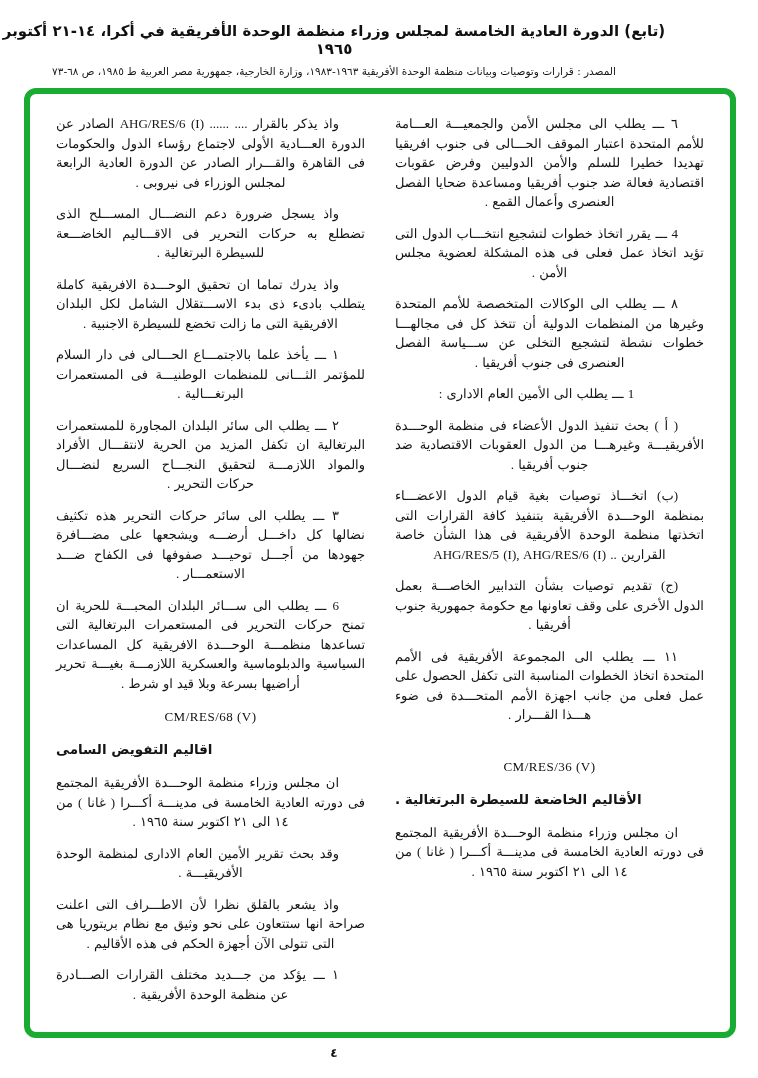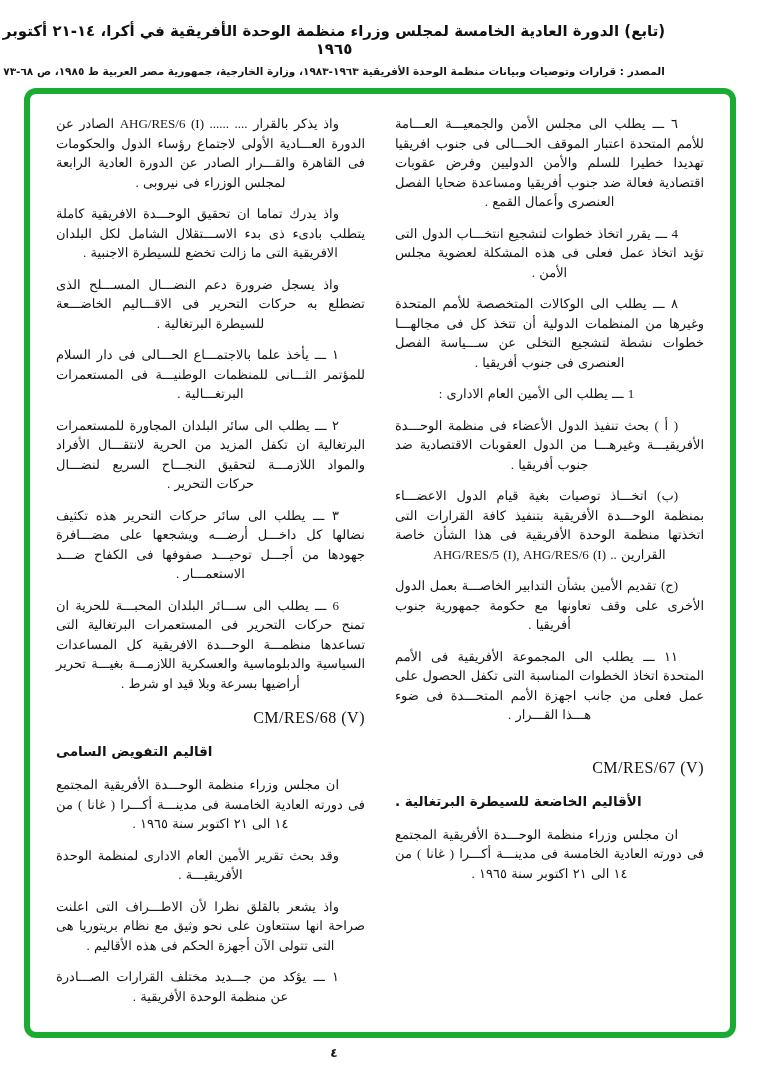--- a/index.html
+++ b/index.html
@@ -12,21 +12,21 @@
   }
   .page { width: 668px; height: 1078px; position: relative; }
 
   
   .header { text-align: center; padding-top: 22px; direction: rtl; }
   .header .title {
     font-size: 15px; font-weight: bold; letter-spacing: 0.2px;
     color: #101010;
   }
   .header .source {
-    font-size: 10.5px; font-weight: bold; margin-top: 7px; color: #161616;
+    font-size: 10.5px; font-weight: normal; margin-top: 7px; color: #161616;
   }
 
   
   .doc-box {
     position: absolute; left: 24px; top: 88px;
     width: 712px; height: 950px;
     border: 6px solid #1aac32;
     border-radius: 12px;
     padding: 20px 26px 16px 26px;
     overflow: hidden;
@@ -40,23 +40,23 @@
   
   .para {
     font-size: 13px; line-height: 1.5;
     text-align: justify; text-align-last: center;
     text-indent: 26px;
     margin-bottom: 12px;
     word-spacing: 1px;
     font-family: Liberation Serif, serif;
   }
   .res-code {
-    direction: ltr; text-align: right;
+    direction: ltr; text-align: center;
     font-family: "Liberation Serif", "DejaVu Serif", serif;
-    font-size: 16px; letter-spacing: 0.5px;
+    font-size: 13px; letter-spacing: 0.5px;
     margin: 16px 0 16px;
     color: #101010;
   }
   .res-code.big-gap { margin-top: 34px; }
   .section-heading {
     font-weight: bold; text-align: left;
     font-size: 13.5px; margin: 6px 0 16px;
   }
 
   
@@ -78,31 +78,31 @@
   <div class="doc-box">
     <div class="columns">
 
       <div class="col">
         <p class="para">٦ ـــ يطلب الى مجلس الأمن والجمعيـــة العـــامة للأمم المتحدة اعتبار الموقف الحـــالى فى جنوب افريقيا تهديدا خطيرا للسلم والأمن الدوليين وفرض عقوبات اقتصادية فعالة ضد جنوب أفريقيا ومساعدة ضحايا الفصل العنصرى وأعمال القمع .</p>
         <p class="para">4 ـــ يقرر اتخاذ خطوات لتشجيع انتخـــاب الدول التى تؤيد اتخاذ عمل فعلى فى هذه المشكلة لعضوية مجلس الأمن .</p>
         <p class="para">٨ ـــ يطلب الى الوكالات المتخصصة للأمم المتحدة وغيرها من المنظمات الدولية أن تتخذ كل فى مجالهـــا خطوات نشطة لتشجيع التخلى عن ســـياسة الفصل العنصرى فى جنوب أفريقيا .</p>
         <p class="para">1 ـــ يطلب الى الأمين العام الادارى :</p>
         <p class="para">( أ ) بحث تنفيذ الدول الأعضاء فى منظمة الوحـــدة الأفريقيـــة وغيرهـــا من الدول العقوبات الاقتصادية ضد جنوب أفريقيا .</p>
         <p class="para">(ب) اتخـــاذ توصيات بغية قيام الدول الاعضـــاء بمنظمة الوحـــدة الأفريقية بتنفيذ كافة القرارات التى اتخذتها منظمة الوحدة الأفريقية فى هذا الشأن خاصة القرارين .. AHG/RES/5 (I), AHG/RES/6 (I)‎</p>
-        <p class="para">(ج) تقديم الأمين بشأن التدابير الخاصـــة بعمل الدول الأخرى على وقف تعاونها مع حكومة جمهورية جنوب أفريقيا .</p>
+        <p class="para">(ج) تقديم توصيات بشأن التدابير الخاصـــة بعمل الدول الأخرى على وقف تعاونها مع حكومة جمهورية جنوب أفريقيا .</p>
         <p class="para">١١ ـــ يطلب الى المجموعة الأفريقية فى الأمم المتحدة اتخاذ الخطوات المناسبة التى تكفل الحصول على عمل فعلى من جانب اجهزة الأمم المتحـــدة فى ضوء هـــذا القـــرار .</p>
-        <div class="res-code big-gap">CM/RES/67 (V)</div>
+        <div class="res-code big-gap">CM/RES/36 (V)</div>
         <div class="section-heading">الأقاليم الخاضعة للسيطرة البرتغالية .</div>
         <p class="para">ان مجلس وزراء منظمة الوحـــدة الأفريقية المجتمع فى دورته العادية الخامسة فى مدينـــة أكـــرا ( غانا ) من ١٤ الى ٢١ اكتوبر سنة ١٩٦٥ .</p>
       </div>
 
       <div class="col">
         <p class="para">واذ يذكر بالقرار .... ...... AHG/RES/6 (I)‎ الصادر عن الدورة العـــادية الأولى لاجتماع رؤساء الدول والحكومات فى القاهرة والقـــرار الصادر عن الدورة العادية الرابعة لمجلس الوزراء فى نيروبى .</p>
+        <p class="para">واذ يسجل ضرورة دعم النضـــال المســـلح الذى تضطلع به حركات التحرير فى الاقـــاليم الخاضـــعة للسيطرة البرتغالية .</p>
         <p class="para">واذ يدرك تماما ان تحقيق الوحـــدة الافريقية كاملة يتطلب بادىء ذى بدء الاســـتقلال الشامل لكل البلدان الافريقية التى ما زالت تخضع للسيطرة الاجنبية .</p>
-        <p class="para">واذ يسجل ضرورة دعم النضـــال المســـلح الذى تضطلع به حركات التحرير فى الاقـــاليم الخاضـــعة للسيطرة البرتغالية .</p>
         <p class="para">١ ـــ يأخذ علما بالاجتمـــاع الحـــالى فى دار السلام للمؤتمر الثـــانى للمنظمات الوطنيـــة فى المستعمرات البرتغـــالية .</p>
         <p class="para">٢ ـــ يطلب الى سائر البلدان المجاورة للمستعمرات البرتغالية ان تكفل المزيد من الحرية لانتقـــال الأفراد والمواد اللازمـــة لتحقيق النجـــاح السريع لنضـــال حركات التحرير .</p>
         <p class="para">٣ ـــ يطلب الى سائر حركات التحرير هذه تكثيف نضالها كل داخـــل أرضـــه ويشجعها على مضـــافرة جهودها من أجـــل توحيـــد صفوفها فى الكفاح ضـــد الاستعمـــار .</p>
         <p class="para">6 ـــ يطلب الى ســـائر البلدان المحبـــة للحرية ان تمنح حركات التحرير فى المستعمرات البرتغالية التى تساعدها منظمـــة الوحـــدة الافريقية كل المساعدات السياسية والدبلوماسية والعسكرية اللازمـــة بغيـــة تحرير أراضيها بسرعة وبلا قيد او شرط .</p>
         <div class="res-code">CM/RES/68 (V)</div>
         <div class="section-heading">اقاليم التفويض السامى</div>
         <p class="para">ان مجلس وزراء منظمة الوحـــدة الأفريقية المجتمع فى دورته العادية الخامسة فى مدينـــة أكـــرا ( غانا ) من ١٤ الى ٢١ اكتوبر سنة ١٩٦٥ .</p>
         <p class="para">وقد بحث تقرير الأمين العام الادارى لمنظمة الوحدة الأفريقيـــة .</p>
         <p class="para">واذ يشعر بالقلق نظرا لأن الاطـــراف التى اعلنت صراحة انها ستتعاون على نحو وثيق مع نظام بريتوريا هى التى تتولى الآن أجهزة الحكم فى هذه الأقاليم .</p>
         <p class="para">١ ـــ يؤكد من جـــديد مختلف القرارات الصـــادرة عن منظمة الوحدة الأفريقية .</p>

